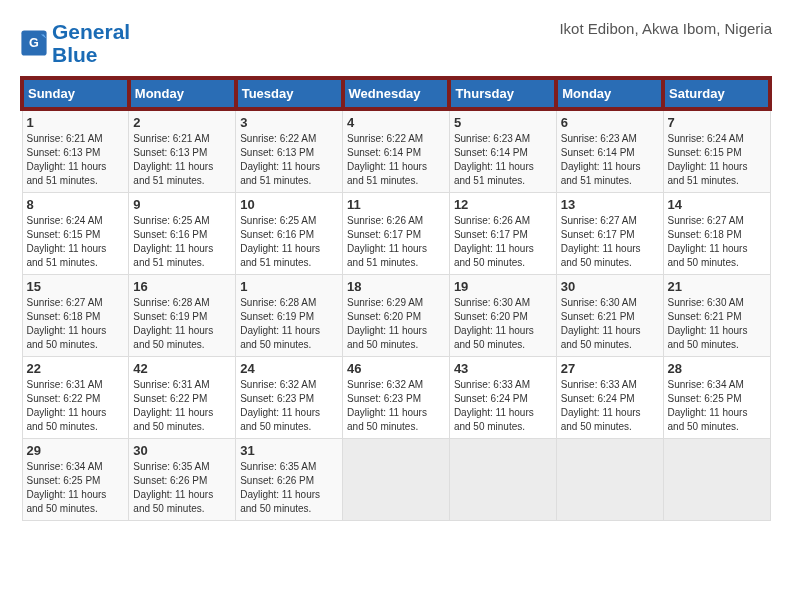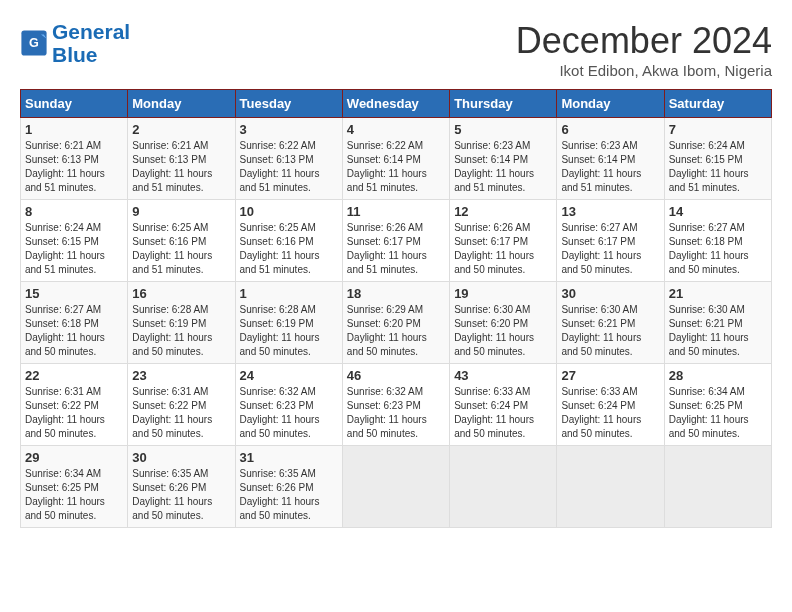--- a/index.html
+++ b/index.html
@@ -51,21 +51,21 @@
       border-collapse: collapse;
       table-layout: fixed;
     }
     thead tr th {
       background-color: #2a6db5;
       color: #fff;
       font-size: 13px;
       font-weight: bold;
       padding: 6px 4px;
       text-align: left;
-      border: 1px solid #7f1d1d;
+      border: 4px solid #7f1d1d;
     }
     tbody tr td {
       vertical-align: top;
       font-size: 10.5px;
       color: #333;
       padding: 4px 4px;
       border: 1px solid #ddd;
       height: 80px;
       background: #fff;
     }
@@ -97,21 +97,20 @@
       <text x="20" y="26" text-anchor="middle" fill="white" font-size="18" font-weight="bold" font-family="Arial">G</text>
       <polygon points="30,8 38,14 34,8" fill="#6ab0f5"></polygon>
     </svg>
     <div>
       <div class="logo-text">
         <span>General</span><br><span style="color:#1a6bb5">Blue</span>
       </div>
     </div>
   </div>
   <div class="title-block">
-    <div class="month-title">December 2024</div>
     <div class="location">Ikot Edibon, Akwa Ibom, Nigeria</div>
   </div>
 </div>
 
 <table>
   <thead>
     <tr id="weekday-header">
         <th>Sunday</th>
         <th>Monday</th>
         <th>Tuesday</th>
@@ -277,21 +276,21 @@
       </tr>
       <tr>
         <td>
           <span class="day-num">22</span>
           <div class="day-info" style="white-space: pre-line;">Sunrise: 6:31 AM
 Sunset: 6:22 PM
 Daylight: 11 hours
 and 50 minutes.</div>
         </td>
         <td>
-          <span class="day-num">23</span>
+          <span class="day-num">42</span>
           <div class="day-info" style="white-space: pre-line;">Sunrise: 6:31 AM
 Sunset: 6:22 PM
 Daylight: 11 hours
 and 50 minutes.</div>
         </td>
         <td>
           <span class="day-num">24</span>
           <div class="day-info" style="white-space: pre-line;">Sunrise: 6:32 AM
 Sunset: 6:23 PM
 Daylight: 11 hours

